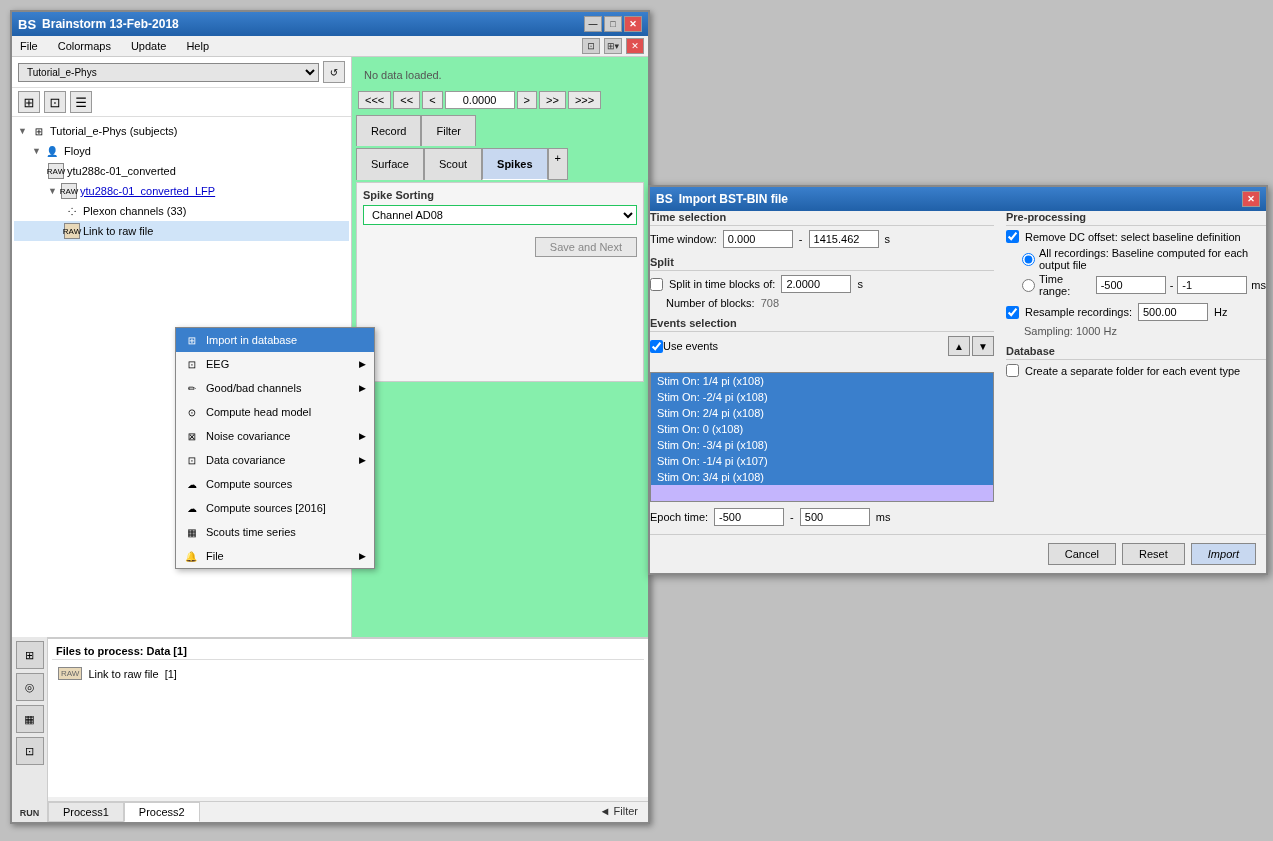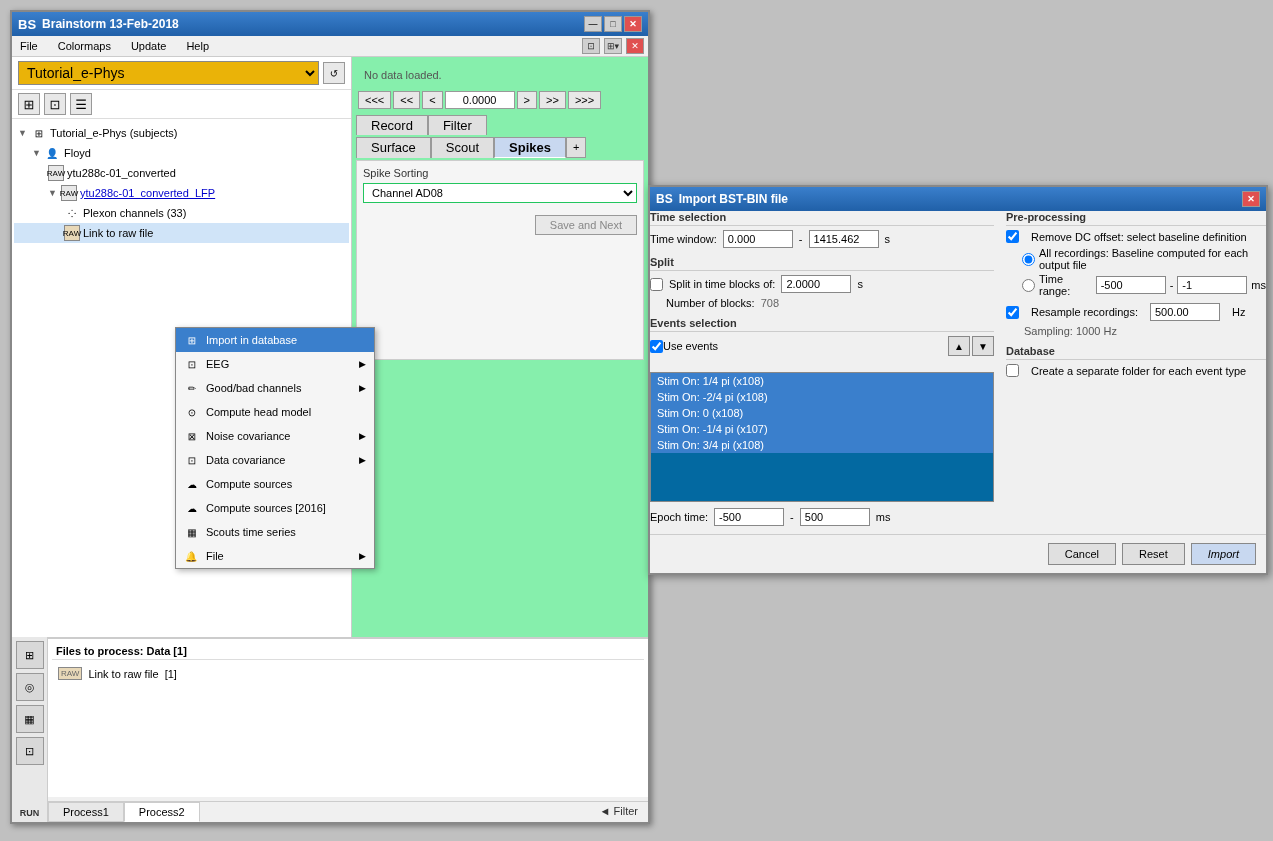--- a/index.html
+++ b/index.html
@@ -55,22 +55,22 @@
       padding: 4px 6px;
       display: flex;
       align-items: center;
       gap: 4px;
       border-bottom: 1px solid #ddd;
     }
     .dropdown-select {
       flex: 1;
       padding: 2px 4px;
       border: 1px solid #888;
-      background: #eab308;
-      font-size: 14px;
+      background: #e5e5e5;
+      font-size: 10px;
     }
     .icon-btn {
       width: 22px; height: 22px;
       border: 1px solid #999;
       background: #e8e8e8;
       display: flex; align-items: center; justify-content: center;
       cursor: pointer; font-size: 10px;
     }
     .tree-icons-row {
       padding: 3px 6px;
@@ -122,37 +122,37 @@
     }
     .nav-btn:disabled { color: #aaa; }
     .time-display {
       padding: 2px 8px; border: 1px solid #999;
       background: white; font-size: 11px; width: 70px; text-align: center;
     }
     .tab-group {
       display: flex; margin-bottom: 2px;
     }
     .tab-btn {
-      padding: 2px 14px;
+      padding: 9px 14px;
       border: 1px solid #999;
       background: #e0e0e0;
       cursor: pointer;
-      font-size: 13px;
+      font-size: 11px;
       border-bottom: none;
     }
     .tab-btn.active { background: white; border-bottom: 1px solid white; }
     .tab-btn.spikes { background: #c8d8f0; font-weight: bold; }
     .tab-plus { padding: 3px 6px; border: 1px solid #999; background: #e0e0e0; cursor: pointer; }
     .tab-content-area {
       background: #f5f5f5;
       border: 1px solid #ccc;
       padding: 6px;
       min-height: 200px;
     }
-    .spike-label { font-size: 11px; color: #333; margin-bottom: 4px; }
+    .spike-label { font-size: 11px; color: #333; margin-bottom: 4px; font-weight: bold; }
     .channel-dropdown {
       width: 100%;
       padding: 2px 4px;
       border: 1px solid #22c55e;
       background: white;
       font-size: 11px;
       margin-bottom: 6px;
     }
     .save-next-btn {
       float: right;
@@ -238,24 +238,24 @@
     .dialog-section { margin-bottom: 8px; }
     .section-label { font-size: 11px; font-weight: bold; color: #333; margin-bottom: 4px; border-bottom: 1px solid #ccc; padding-bottom: 2px; }
     .form-row { display: flex; align-items: center; gap: 6px; margin-bottom: 4px; font-size: 11px; }
     .form-input {
       border: 1px solid #888; background: white;
       padding: 2px 4px; font-size: 11px;
     }
     .form-input.sm { width: 70px; }
     .radio-group { display: flex; flex-direction: column; gap: 2px; margin-left: 16px; }
     .radio-row { display: flex; align-items: center; gap: 4px; font-size: 11px; }
-    .checkbox-row { display: flex; align-items: center; gap: 12px; font-size: 11px; margin-bottom: 4px; }
+    .checkbox-row { display: flex; align-items: center; gap: 6px; font-size: 11px; margin-bottom: 4px; }
     .events-list {
       border: 1px solid #888;
-      background: #0369a1;
+      background: #c4b5fd;
       height: 130px;
       overflow-y: auto;
       margin-top: 16px;
     }
     .event-item {
       padding: 2px 6px;
       font-size: 11px;
       cursor: pointer;
     }
     .event-item.selected { background: #3a7fcc; color: white; }
@@ -512,21 +512,23 @@
             <input type="checkbox" checked="" style="">
             <span>Use events</span>
             <div style="margin-left:auto;display:flex;gap:2px;">
               <div class="small-btn">▲</div>
               <div class="small-btn">▼</div>
             </div>
           </div>
           <div class="events-list">
             <div class="event-item selected">Stim On: 1/4 pi (x108)</div>
             <div class="event-item selected">Stim On: -2/4 pi (x108)</div>
+            <div class="event-item selected">Stim On: 2/4 pi (x108)</div>
             <div class="event-item selected">Stim On: 0 (x108)</div>
+            <div class="event-item selected">Stim On: -3/4 pi (x108)</div>
             <div class="event-item selected">Stim On: -1/4 pi (x107)</div>
             <div class="event-item selected">Stim On: 3/4 pi (x108)</div>
           </div>
           <div class="form-row" style="margin-top:6px;">
             <span>Epoch time:</span>
             <input class="form-input sm" value="-500" type="text" style="">
             <span>-</span>
             <input class="form-input sm" value="500" type="text" style="">
             <span>ms</span>
           </div>

